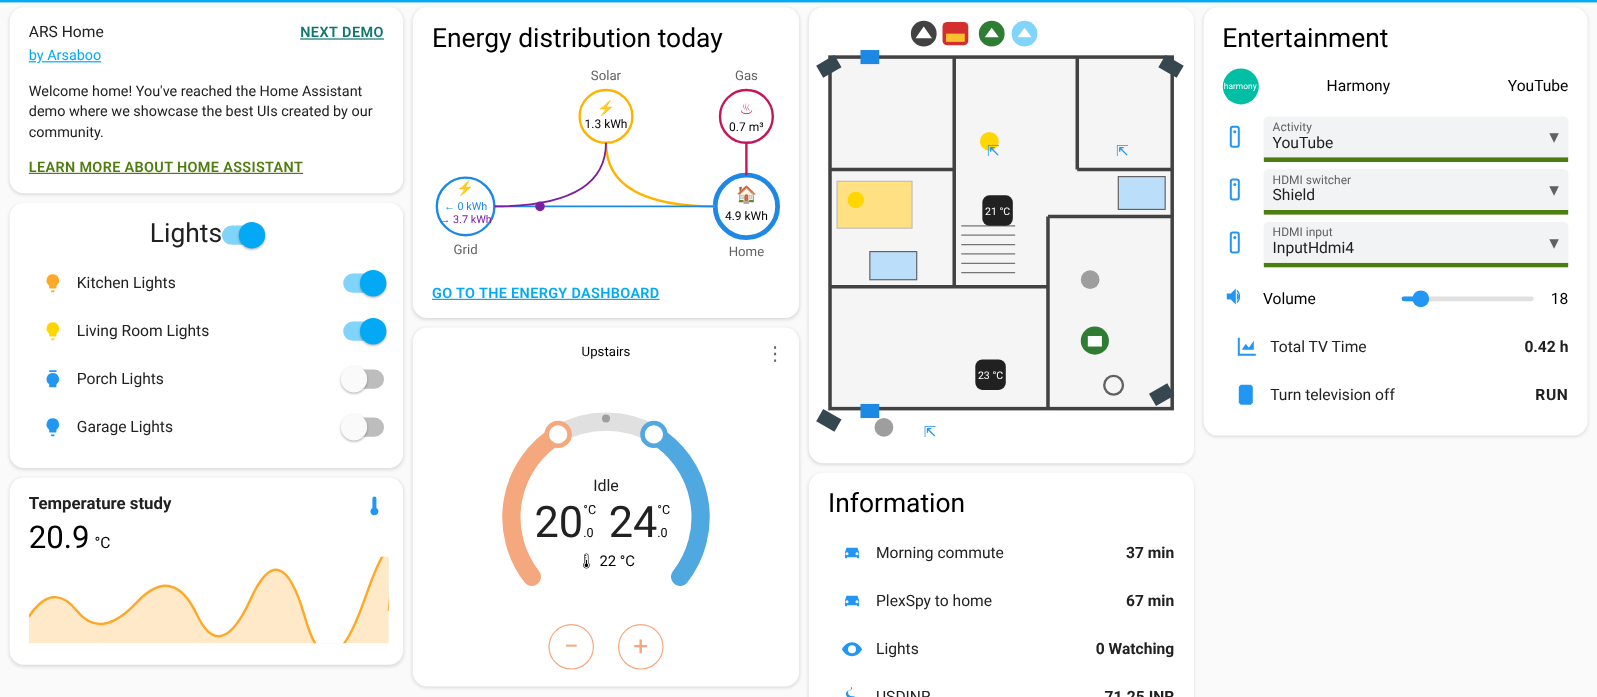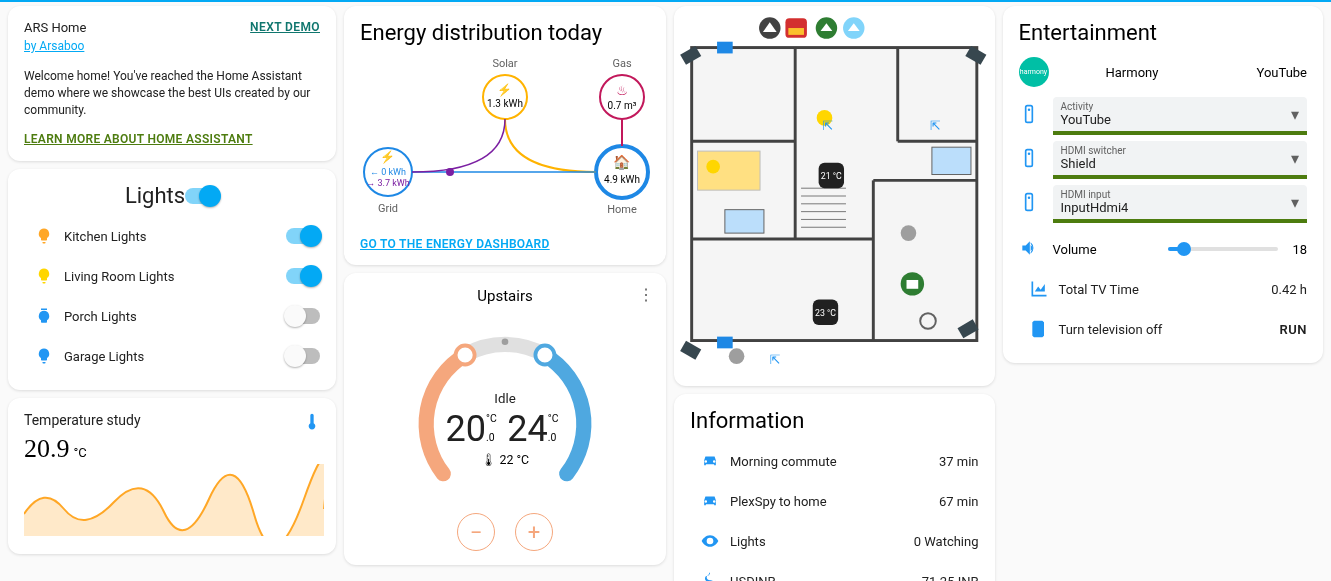--- a/index.html
+++ b/index.html
@@ -20,31 +20,31 @@
 
   .lights-hdr { display:flex; align-items:center; justify-content:center; margin-bottom:8px; }
   .lights-hdr h2 { font-size: 22px; font-weight: 400; color:#212121; }
   .sw { width: 34px; height: 16px; border-radius: 10px; position: relative; }
   .sw.on { background: rgba(3,169,244,.5); }
   .sw.on::after { content:""; position:absolute; right:-2px; top:-3px; width:22px; height:22px; border-radius:50%; background:#03a9f4; box-shadow:0 1px 2px rgba(0,0,0,.3); }
   .sw.off { background: #bdbdbd; }
   .sw.off::after { content:""; position:absolute; left:-2px; top:-3px; width:22px; height:22px; border-radius:50%; background:#fafafa; box-shadow:0 1px 2px rgba(0,0,0,.3); }
   .row { display:flex; align-items:center; height: 40px; font-size: 13px; color:#212121; }
   .row .ic { width: 40px; display:flex; justify-content:center; }
-  .row .val { margin-left:auto; font-size: 13px; color:#212121; }
+  .row .val { margin-left:auto; font-size: 13px; color:#212121;font-weight:bold; }
   .bulb { width:18px; height:18px; }
-  .temp .hdr { font-size:14px; color:#212121; margin-bottom:6px; }
-  .temp .big { font-size: 26px; font-weight: 400; font-family: Liberation Serif, serif; }
+  .temp .hdr { font-size:14px; color:#212121; margin-bottom:6px;font-weight:bold; }
+  .temp .big { font-size: 26px; font-weight: 400; }
   .temp .unit { font-size: 13px; }
   .temp .thermo { position:absolute; right:14px; top:14px; color:#2196f3; }
 
   .energy h2 { font-size: 22px; font-weight: 400; margin-bottom: 12px; }
   .energy .link { display:block; margin-top:6px; font-size:12px; font-weight:600; color:#03a9f4; letter-spacing:.3px; }
 
-  .thermostat .name { text-align:center; font-size:15px; margin-bottom:12px; }
+  .thermostat .name { text-align:center; font-size:11px; margin-bottom:24px; }
   .thermostat .more { position:absolute; right:12px; top:12px; color:#616161; cursor:pointer; }
   .therm-svg { display:block; margin:0 auto; }
   .therm-btns { display:flex; justify-content:center; gap:20px; margin-top:6px; }
   .rnd { width:38px; height:38px; border-radius:50%; border:1px solid #f5a77d; display:flex; align-items:center; justify-content:center; font-size:22px; color:#f5a77d; cursor:pointer; background:#fff; }
 
   .floorplan { padding:4px; height: 380px; position:relative; }
   .floorplan svg { width:100%; height:100%; }
 
   .ent h2 { font-size:22px; font-weight:400; margin-bottom:12px; }
   .harmony { display:flex; align-items:center; font-size:13px; margin-bottom:10px;gap:45px; }

